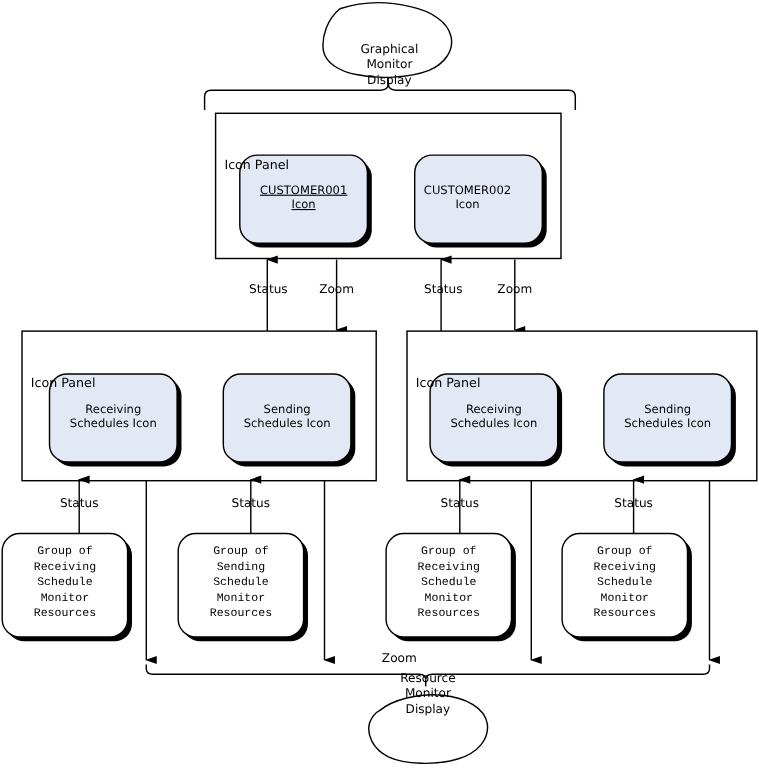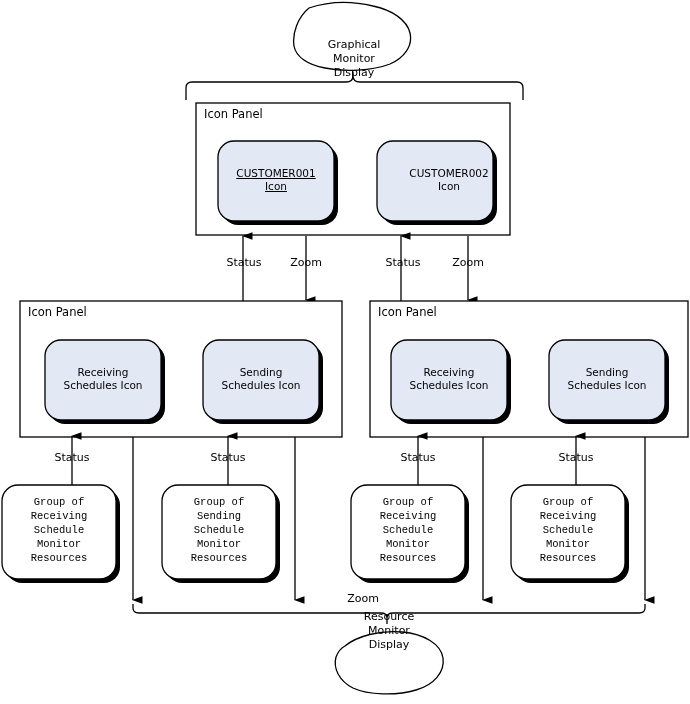--- a/index.html
+++ b/index.html
@@ -7,21 +7,21 @@
     width:690px;height:704px;position:relative;overflow:hidden;
     font-family:"DejaVu Sans","Liberation Sans",sans-serif;
     color:#000;
   }
   #diagram{position:absolute;left:0;top:0;width:690px;height:704px;}
   .lbl{
     position:absolute;text-align:center;font-size:11px;line-height:13px;
     color:#000;white-space:pre;pointer-events:none;
   }
   .cloud-lbl{font-size:11px;line-height:14px;}
-  .panel-lbl{font-size:11.5px;text-align:left;}
+  .panel-lbl{font-size:11.5px;text-align:left;margin-top:36px;}
   .edge-lbl{font-size:11px;}
   .icon-lbl{font-size:10.5px;line-height:13px;}
   .res-lbl{font-size:10.5px;line-height:14px;font-family:Liberation Mono, monospace;}
 </style>
 </head>
 <body>
 
 <svg id="diagram" viewBox="0 0 690 704" xmlns="http://www.w3.org/2000/svg">
 
   <defs>
@@ -160,21 +160,21 @@
 </svg>
 
 <div class="lbl cloud-lbl" style="left:312px;top:14px;width:84px;margin-top:24px;">Graphical
 Monitor
 Display</div>
 
 <div class="lbl panel-lbl" style="left:204px;top:108px;width:120px;">Icon Panel</div>
 
 <div class="lbl icon-lbl" style="left:218px;top:167px;width:116px;text-decoration:underline;">CUSTOMER001
 Icon</div>
-<div class="lbl icon-lbl" style="left:377px;top:167px;width:96px;margin-left:24px;">CUSTOMER002
+<div class="lbl icon-lbl" style="left:377px;top:167px;width:96px;">CUSTOMER002
 Icon</div>
 
 <div class="lbl edge-lbl" style="left:218px;top:256px;width:52px;">Status</div>
 <div class="lbl edge-lbl" style="left:282px;top:256px;width:48px;">Zoom</div>
 <div class="lbl edge-lbl" style="left:377px;top:256px;width:52px;">Status</div>
 <div class="lbl edge-lbl" style="left:444px;top:256px;width:48px;">Zoom</div>
 
 <div class="lbl panel-lbl" style="left:28px;top:306px;width:120px;">Icon Panel</div>
 <div class="lbl icon-lbl" style="left:45px;top:366px;width:116px;">Receiving
 Schedules Icon</div>

